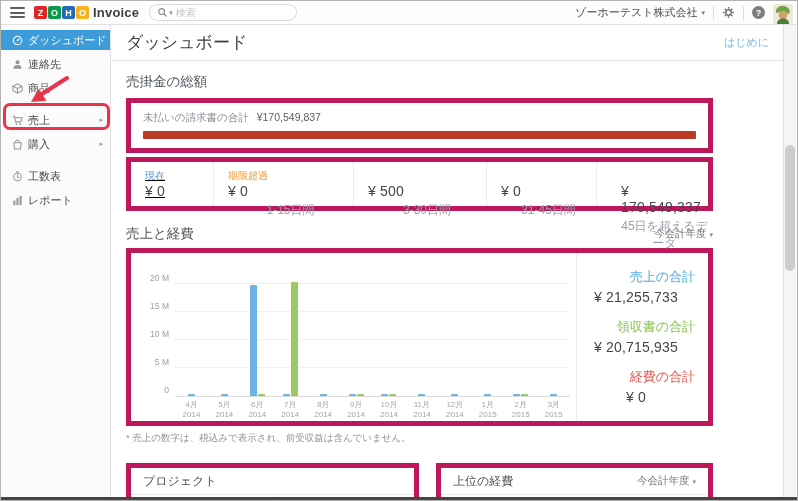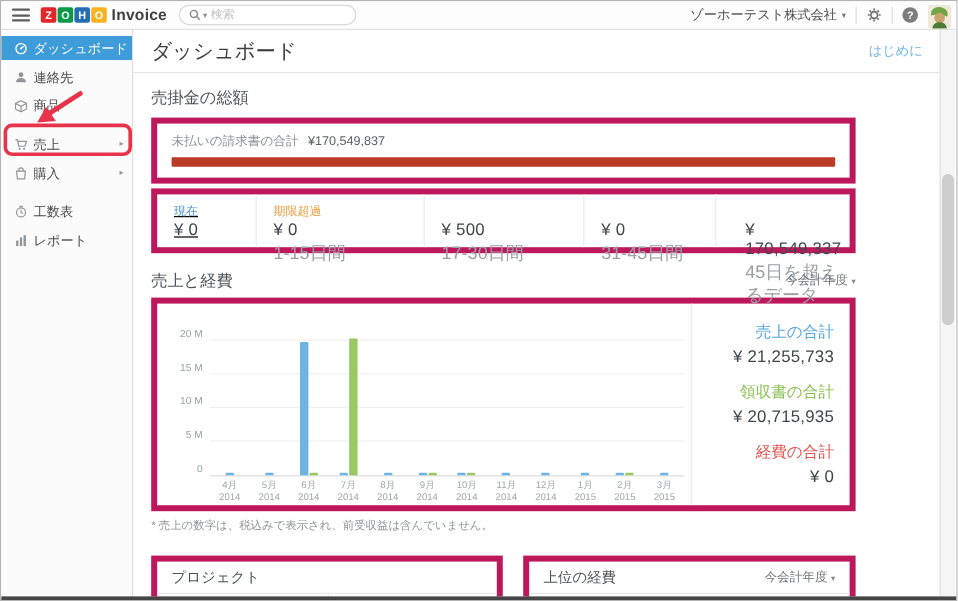--- a/index.html
+++ b/index.html
@@ -57,39 +57,39 @@
   .unpaid-bar { height:8px; margin-top:6px; border-radius:1px; }
 
   .aging-box { margin-top:4px; display:flex; height:54px; }
   .aging-col { padding:7px 0 0 14px; border-left:1px solid #ececec; }
   .aging-col:first-child { border-left:none; }
   .aging-col:nth-child(1){ width:82px;text-decoration:underline; } .aging-col:nth-child(2){ width:140px; }
   .aging-col:nth-child(3){ width:133px; } .aging-col:nth-child(4){ width:110px; }
   .aging-col:nth-child(5){ flex:1;padding-left:24px; }
   .aging-label { font-size:10px; height:12px; }
   .aging-amount { font-size:14px; color:#3f474d; margin-top:2px; letter-spacing:0.2px; }
-  .aging-period { font-size:15px; color:#9aa0a5; margin-top:3px; }
+  .aging-period { font-size:12px; color:#9aa0a5; margin-top:3px;text-align:center; }
 
   
   .chart-box { margin-top:5px; height:178px; display:flex; }
   .chart-area { flex:1; padding:14px 6px 0 14px; position:relative; }
   .plot { position:relative; margin-left:30px; height:130px; border-bottom:1px solid #dcdcdc; }
   .gridline { position:absolute; left:0; right:0; height:1px; background:#f0f0f0; }
   .gridline.zero { background:transparent; }
   .ytick { position:absolute; left:-34px; width:28px; text-align:right; font-size:8.5px; color:#9aa0a5; transform:translateY(-50%); }
   .months { position:absolute; left:0; right:0; top:0; bottom:0; display:flex; }
   .month-slot { flex:1; display:flex; align-items:flex-end; justify-content:center; gap:1px; }
   .bar { width:7px; border-radius:1px 1px 0 0; }
   .xlabels { display:flex; margin-left:30px; margin-top:3px; }
   .xlabel { flex:1; text-align:center; font-size:8px; color:#a0a6ab; line-height:1.25; }
 
   .chart-panel { width:132px; border-left:1px solid #ececec; padding:15px 13px 0 0; text-align:right; }
   .total-group { margin-bottom:13px; }
   .total-label { font-size:13px; }
-  .total-amount { font-size:14px; color:#3f474d; margin-top:3px; letter-spacing:0.2px; }
+  .total-amount { font-size:14px; color:#3f474d; margin-top:3px; letter-spacing:0.2px;text-align:center; }
 
   .footnote { width:587px; font-size:9.5px; color:#8e959a; margin-top:6px; }
 
   
   .bottom-row { display:flex; margin-top:18px; gap:17px; }
   .widget-header { height:27px; display:flex; align-items:center; padding:0 12px; border-bottom:1px solid #e8e8e8; font-size:12px; color:#4c5258; }
   .project-box { width:293px; }
   .expense-box { width:277px; height:90px; }
   .project-body { display:flex; }
   .project-cell { width:50%; padding:9px 0 0 12px; border-left:1px solid #ececec; }
@@ -260,21 +260,21 @@
             <div class="aging-period"></div>
           </div>
           <div class="aging-col">
             <div class="aging-label" style="color: rgb(239, 156, 61);">期限超過</div>
             <div class="aging-amount">¥ 0</div>
             <div class="aging-period">1-15日間</div>
           </div>
           <div class="aging-col">
             <div class="aging-label"></div>
             <div class="aging-amount">¥ 500</div>
-            <div class="aging-period">17-30日間</div>
+            <div class="aging-period">3-30日間</div>
           </div>
           <div class="aging-col">
             <div class="aging-label"></div>
             <div class="aging-amount">¥ 0</div>
             <div class="aging-period">31-45日間</div>
           </div>
           <div class="aging-col">
             <div class="aging-label"></div>
             <div class="aging-amount">¥ 170,549,337</div>
             <div class="aging-period">45日を超えるデータ</div>

